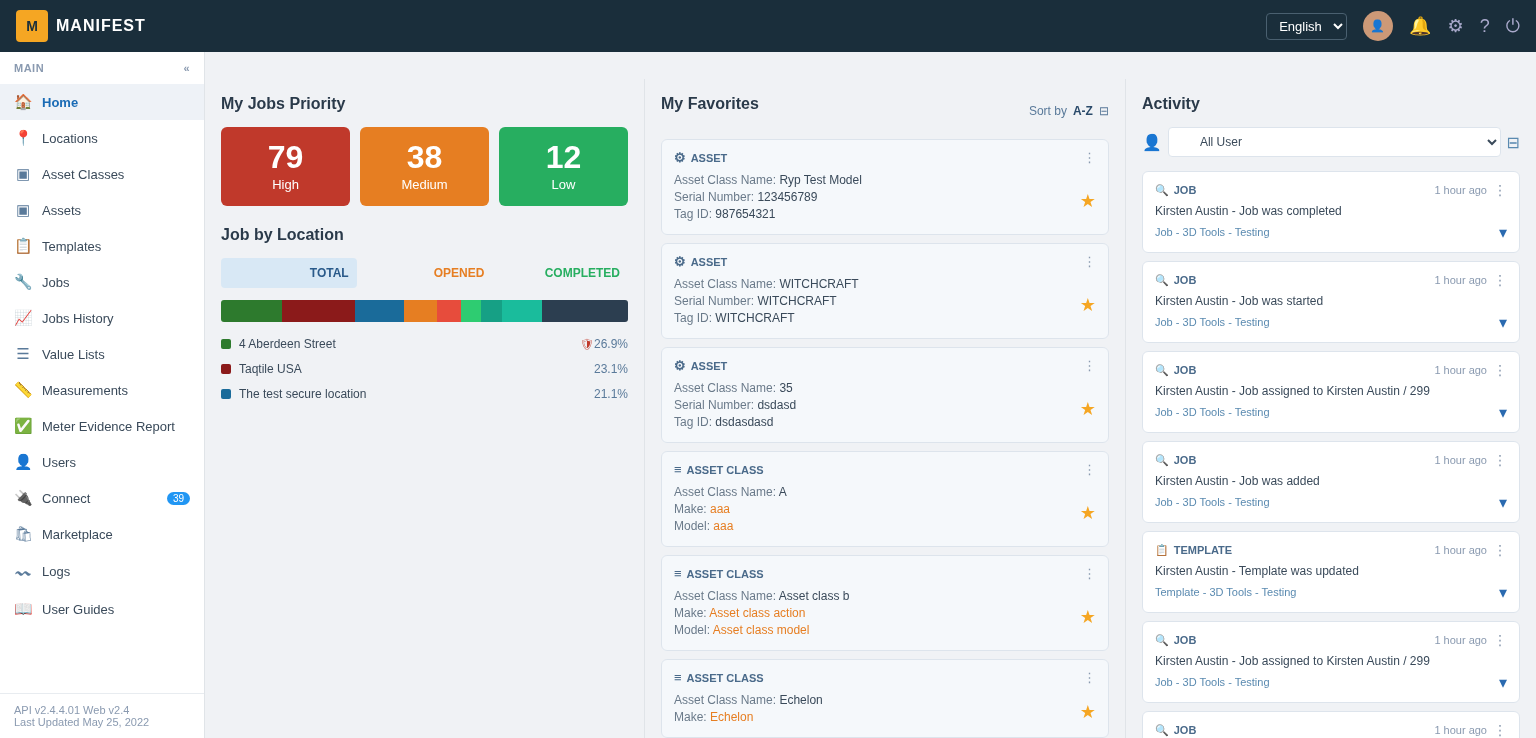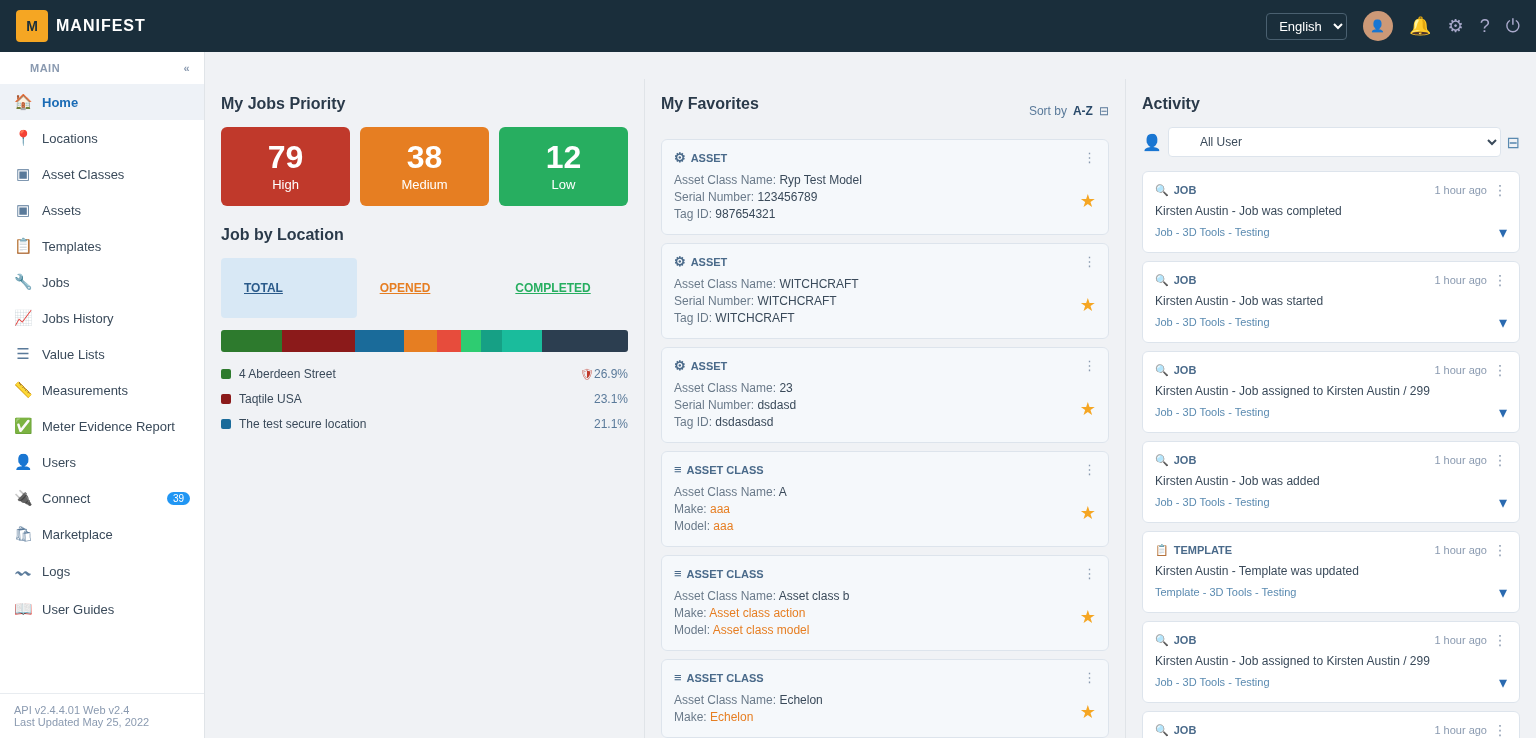--- a/index.html
+++ b/index.html
@@ -65,21 +65,20 @@
     }
     .sidebar-header {
       display: flex;
       justify-content: space-between;
       align-items: center;
       padding: 10px 14px;
       font-size: 11px;
       color: #8a9ab0;
       font-weight: 600;
       letter-spacing: 0.5px;
-      margin-left: 16px;
     }
     .sidebar-collapse { cursor: pointer; color: #8a9ab0; }
     .sidebar-item {
       display: flex;
       align-items: center;
       padding: 9px 14px;
       cursor: pointer;
       color: #3a4a5a;
       gap: 10px;
       position: relative;
@@ -175,27 +174,26 @@
     .legend-dot { width: 12px; height: 12px; border-radius: 2px; }
 
     
     .job-location-section {}
     .tab-bar {
       display: flex;
       margin-bottom: 12px;
     }
     .tab-item {
       flex: 1;
-      text-align: left;
-      padding: 23px;
+      text-align: right;
+      padding: 8px;
       font-size: 12px;
       font-weight: 600;
       cursor: pointer;
       color: #5a8ab0;
-      text-decoration: underline;
     }
     .tab-item.active {
       background: #d8e8f5;
       border-radius: 4px;
       color: #2a5a8a;
     }
     .bar-chart { margin-bottom: 10px; }
     .bar-row-stacked {
       height: 22px;
       display: flex;
@@ -515,21 +513,21 @@
       <div class="fav-card">
         <div class="fav-card-header">
           <span class="fav-type-label">
             <span class="fav-type-icon">⚙</span>
             <span>ASSET</span>
           </span>
           <span class="fav-menu">⋮</span>
         </div>
         <div class="fav-card-body">
           <div class="fav-fields">
-            <div class="fav-field"><span class="label">Asset Class Name: </span><span>23</span></div>
+            <div class="fav-field"><span class="label">Asset Class Name: </span><span>35</span></div>
             <div class="fav-field"><span class="label">Serial Number: </span><span>dsdasd</span></div>
             <div class="fav-field"><span class="label">Tag ID: </span><span>dsdasdasd</span></div>
           </div>
           <span class="fav-star">★</span>
         </div>
       </div>
 
       <div class="fav-card">
         <div class="fav-card-header">
           <span class="fav-type-label">

